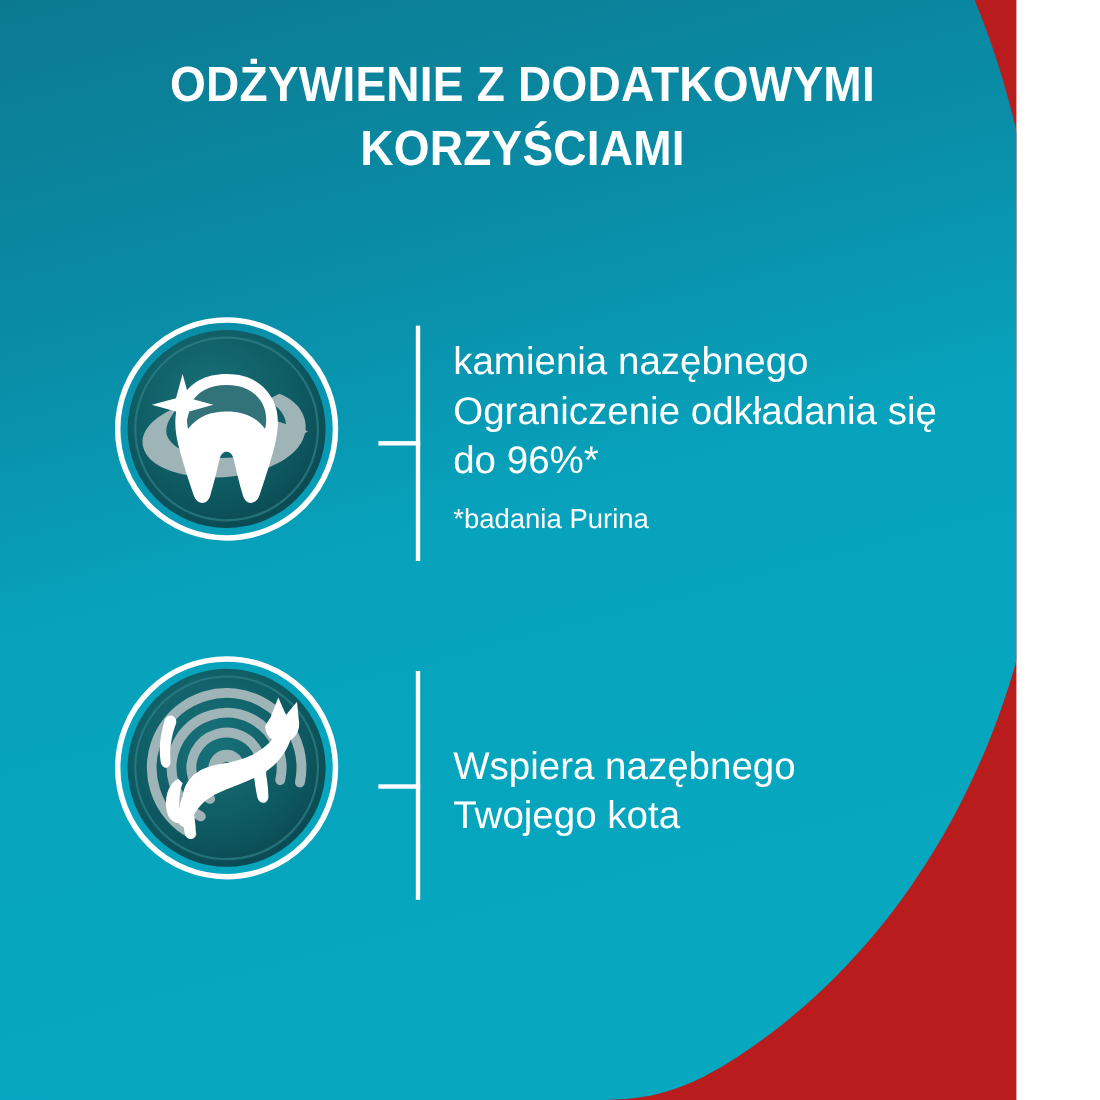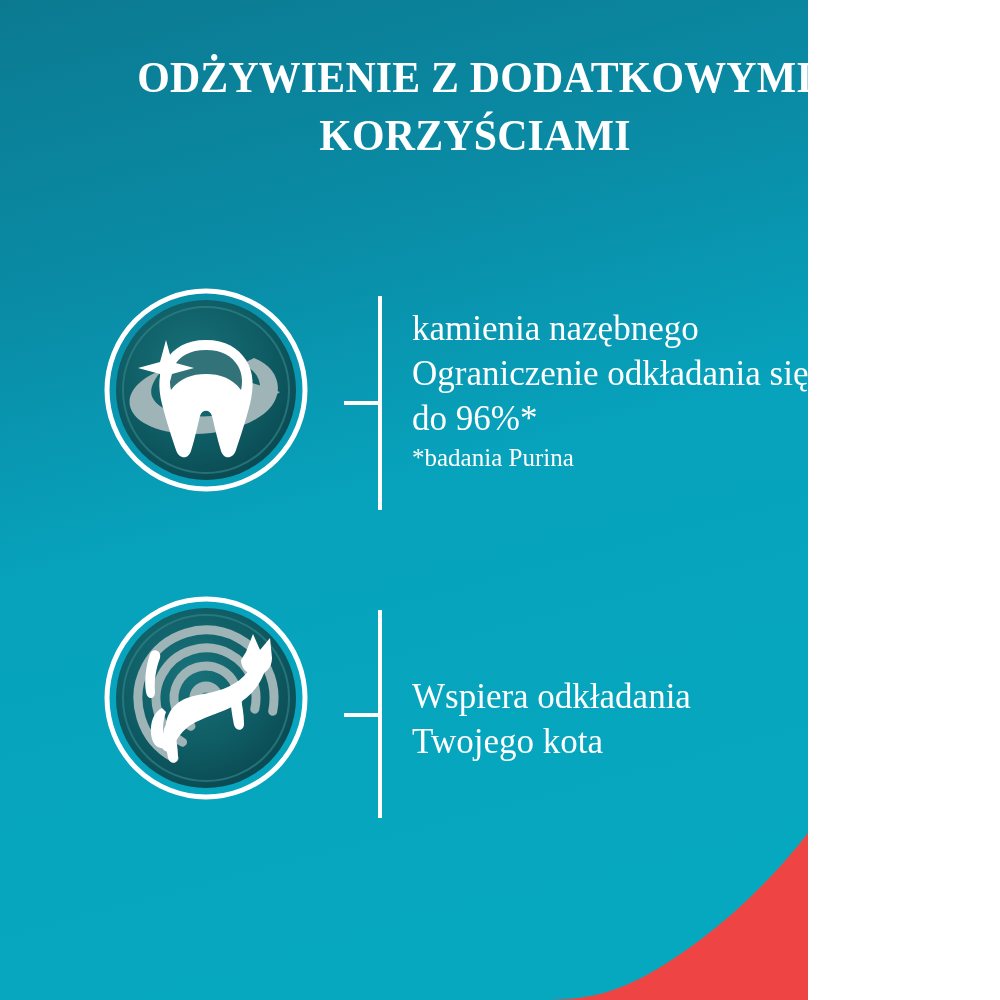--- a/index.html
+++ b/index.html
@@ -2,25 +2,25 @@
 <html><head>
 <meta charset="utf-8">
 <style>
   html, body {
     margin: 0;
     padding: 0;
     background: #ffffff;
   }
   #stage {
     position: relative;
-    width: 808px;
+    width: 924px;
     height: 1000px;
-    background: #ef4444;
+    background: #b91c1c;
     overflow: hidden;
-    font-family: Liberation Serif, serif;
+    font-family: Liberation Sans, sans-serif;
   }
 
   
   #bg-shape {
     position: absolute;
     left: 0; top: 0;
     width: 1000px; height: 1000px;
   }
 
   
@@ -93,20 +93,21 @@
 
   .copy .line {
     font-size: 35px;
     line-height: 45px;
     font-weight: 400;
     white-space: nowrap;
   }
   .copy .note {
     font-size: 25px;
     line-height: 34px;
+    margin-top: 14px;
     font-weight: 400;
     white-space: nowrap;
   }
 </style>
 </head>
 <body>
 
 <div id="stage">
 
   <svg id="bg-shape" viewBox="0 0 1000 1000" aria-hidden="true">
@@ -213,18 +214,18 @@
                  C50,85 52,72 56,62 C58,55 49,51 46,58 Z"></path>
       </g>
     </svg>
 
     <div class="connector">
       <div class="conn-v"></div>
       <div class="conn-h"></div>
     </div>
 
     <div class="copy">
-      <div class="line">Wspiera odkładania</div>
+      <div class="line">Wspiera nazębnego</div>
       <div class="line">Twojego kota</div>
     </div>
   </div>
 
 </div>
 
 </body></html>

